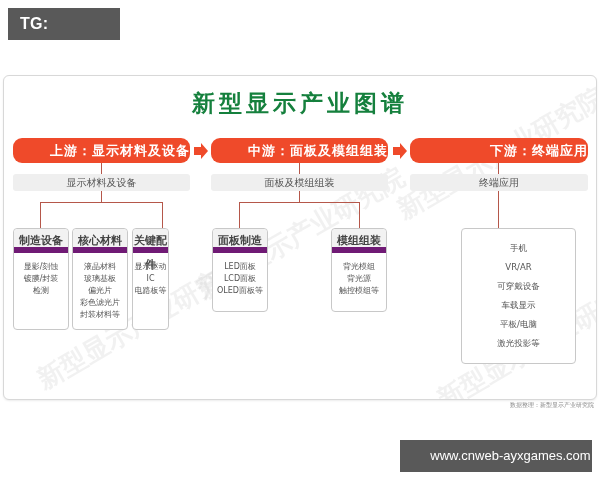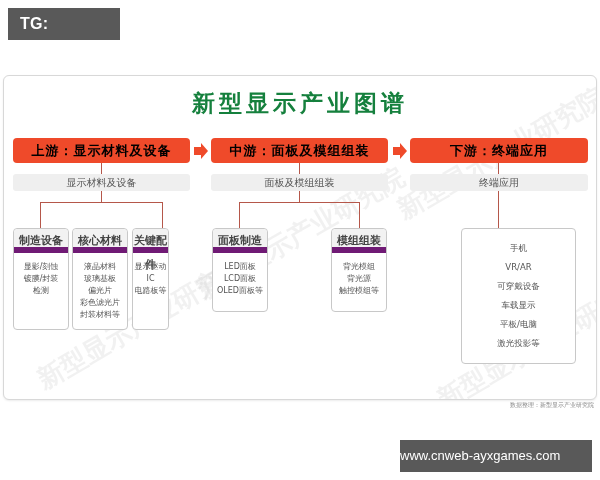--- a/index.html
+++ b/index.html
@@ -8,39 +8,39 @@
 
   .tag { position: absolute; left: 8px; top: 8px; width: 112px; height: 32px; background: #595959; color: #fff;
          font-family: "Liberation Sans", sans-serif; font-weight: bold; font-size: 16px; line-height: 32px; padding-left: 12px; letter-spacing: 0.3px; }
 
   .card { position: absolute; left: 3px; top: 75px; width: 594px; height: 325px; background: #fff;
           border: 1px solid #d8d8d8; border-radius: 6px; box-shadow: 0 1px 2px rgba(0,0,0,0.08); overflow: hidden; }
   .wm { position: absolute; color: rgba(200,200,200,0.25); font-size: 26px; font-weight: bold; transform: rotate(-30deg); white-space: nowrap; pointer-events: none; }
 
   .title { position: absolute; left: 0; width: 600px; top: 88px; text-align: center; font-size: 23px; font-weight: bold; color: #15803d; letter-spacing: 4px; }
 
-  .bar { position: absolute; top: 138px; height: 25px; background: #ef4a2a; color: #000000; border-radius: 4px;
-         font-size: 13px; font-weight: bold; text-align: center; line-height: 25px; letter-spacing: 1px; }
+  .bar { position: absolute; top: 138px; height: 25px; background: #ef4a2a; color: #ffffff; border-radius: 9px;
+         font-size: 13px; font-weight: bold; text-align: right; line-height: 25px; letter-spacing: 1px; }
   .arrow { position: absolute; top: 143px; width: 14px; height: 16px; }
   .sub { position: absolute; top: 174px; height: 17px; background: #efefef; border-radius: 3px; color: #555;
          font-size: 10px; text-align: center; line-height: 17px; }
 
   .line { position: absolute; background: #b5574a; }
 
   .box { position: absolute; border: 1px solid #c8c8c8; border-radius: 4px; background: #fff; }
   .box .bh { height: 24px; background: #f2f2f2; border-bottom: 6px solid #701a75; border-radius: 4px 4px 0 0;
              font-size: 11px; color: #444; text-align: center; line-height: 24px; font-weight: bold; }
   .box .bl { padding-top: 8px; }
   .box .bl div { font-size: 8px; color: #555; text-align: center; line-height: 12px; }
   .box.big .bl { padding-top: 10px; }
   .box.big .bl div { line-height: 19px; font-size: 8.5px; }
 
   .source { position: absolute; right: 6px; top: 401px; font-size: 6px; color: #888; }
   .banner { position: absolute; left: 400px; top: 440px; width: 192px; height: 32px; background: #595959; color: #fff;
-            font-family: "Liberation Sans", sans-serif; font-size: 13px; line-height: 32px; text-align: left; }
+            font-family: "Liberation Sans", sans-serif; font-size: 13px; line-height: 32px; text-align: center; padding-left: 29px; }
 </style>
 </head>
 <body>
 
 <div class="tag">TG: MYYJJPP</div>
 
 <div class="card">
   <div class="wm" style="left:20px;top:230px;">新型显示产业研究院</div>
   <div class="wm" style="left:180px;top:140px;">新型显示产业研究院</div>
   <div class="wm" style="left:380px;top:60px;">新型显示产业研究院</div>

